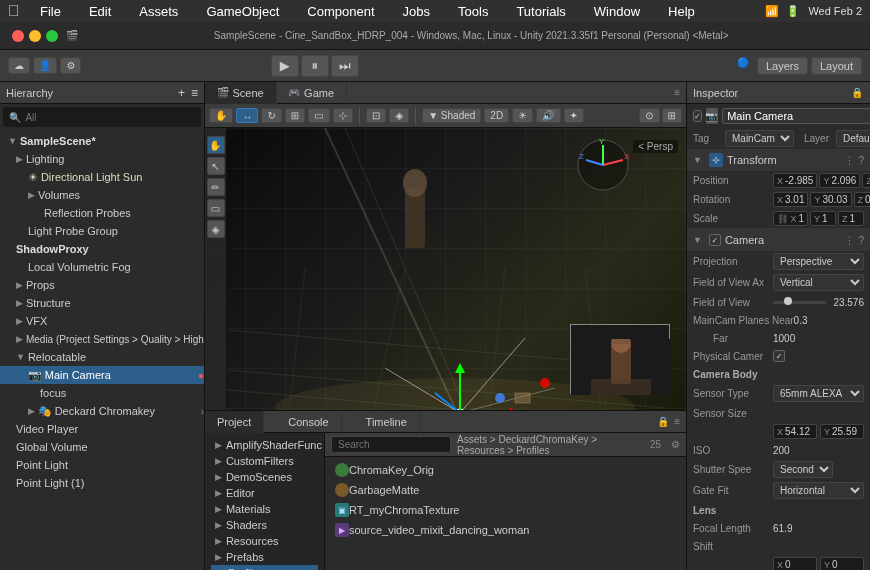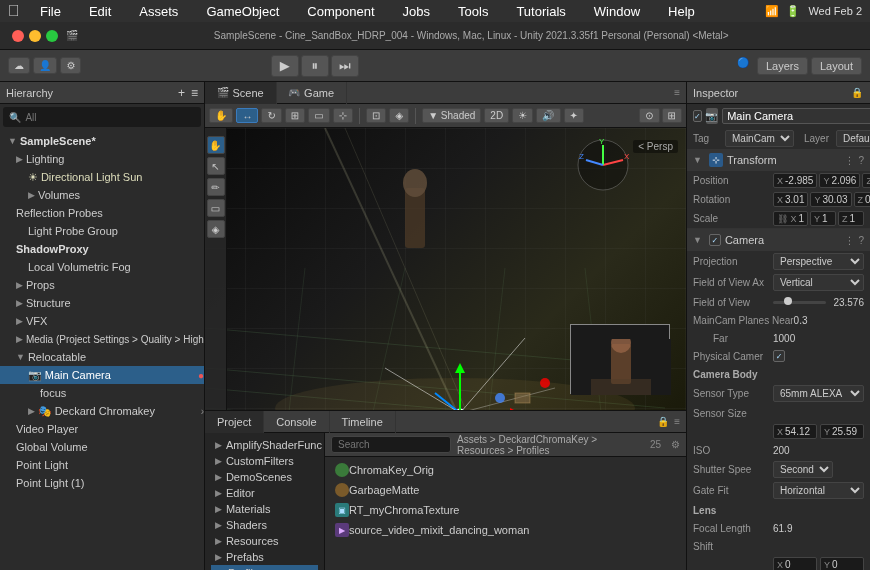--- a/index.html
+++ b/index.html
@@ -67,21 +67,21 @@
     
     .tool-arrows { position: absolute; left: 0; top: 0; bottom: 0; width: 22px; background: #3c3c3c; display: flex; flex-direction: column; align-items: center; padding: 4px 0; gap: 3px; border-right: 1px solid #111; }
     .tool-btn { width: 18px; height: 18px; background: #555; border: 1px solid #444; border-radius: 2px; display: flex; align-items: center; justify-content: center; cursor: pointer; font-size: 10px; color: #ccc; }
     .tool-btn.active { background: #2c5f8a; }
 
     
     .persp-label { position: absolute; top: 8px; right: 8px; background: rgba(0,0,0,0.5); color: #aaa; font-size: 10px; padding: 2px 6px; border-radius: 3px; }
 
     
     #bottom { height: 160px; background: #2b2b2b; border-top: 1px solid #111; display: flex; flex-direction: column; }
-    #bottom-tabs { height: 22px; background: #3c3c3c; display: flex; align-items: center; border-bottom: 1px solid #111; }
+    #bottom-tabs { height: 22px; background: #3c3c3c; display: flex; align-items: center; border-bottom: 1px solid #111; gap: 12px; }
     .bottom-tab { padding: 0 12px; height: 22px; display: flex; align-items: center; font-size: 11px; color: #ccc; cursor: pointer; border-right: 1px solid #333; }
     .bottom-tab.active { background: #2b2b2b; }
     #bottom-content { display: flex; flex: 1; }
     #bottom-left { width: 120px; background: #252525; border-right: 1px solid #111; padding: 4px 6px; overflow: hidden; }
     #bottom-right { flex: 1; display: flex; flex-direction: column; }
     .bottom-folder { font-size: 11px; color: #ccc; padding: 2px 4px; cursor: pointer; display: flex; align-items: center; gap: 4px; }
     .bottom-folder.selected { background: #2c5f8a; }
 
     
     #assets-header { height: 24px; background: #3c3c3c; display: flex; align-items: center; padding: 0 6px; border-bottom: 1px solid #111; gap: 6px; }
@@ -213,21 +213,21 @@
 
       <div class="tree-item" style="padding-left:28px;">
         <span class="label" style="color:#ddb;">☀ Directional Light Sun</span>
       </div>
 
       <div class="tree-item" style="padding-left:28px;">
         <span class="arrow">▶</span>
         <span class="label">Volumes</span>
       </div>
 
-      <div class="tree-item" style="padding-left:16px;">
+      <div class="tree-item" style="padding-left:44px;">
         <span class="label">Reflection Probes</span>
       </div>
 
       <div class="tree-item" style="padding-left:28px;">
         <span class="label">Light Probe Group</span>
       </div>
 
       <div class="tree-item" style="padding-left:16px;color:#ddd;font-weight:bold;">
         <span class="label" style="color:#ddd;">ShadowProxy</span>
       </div>

